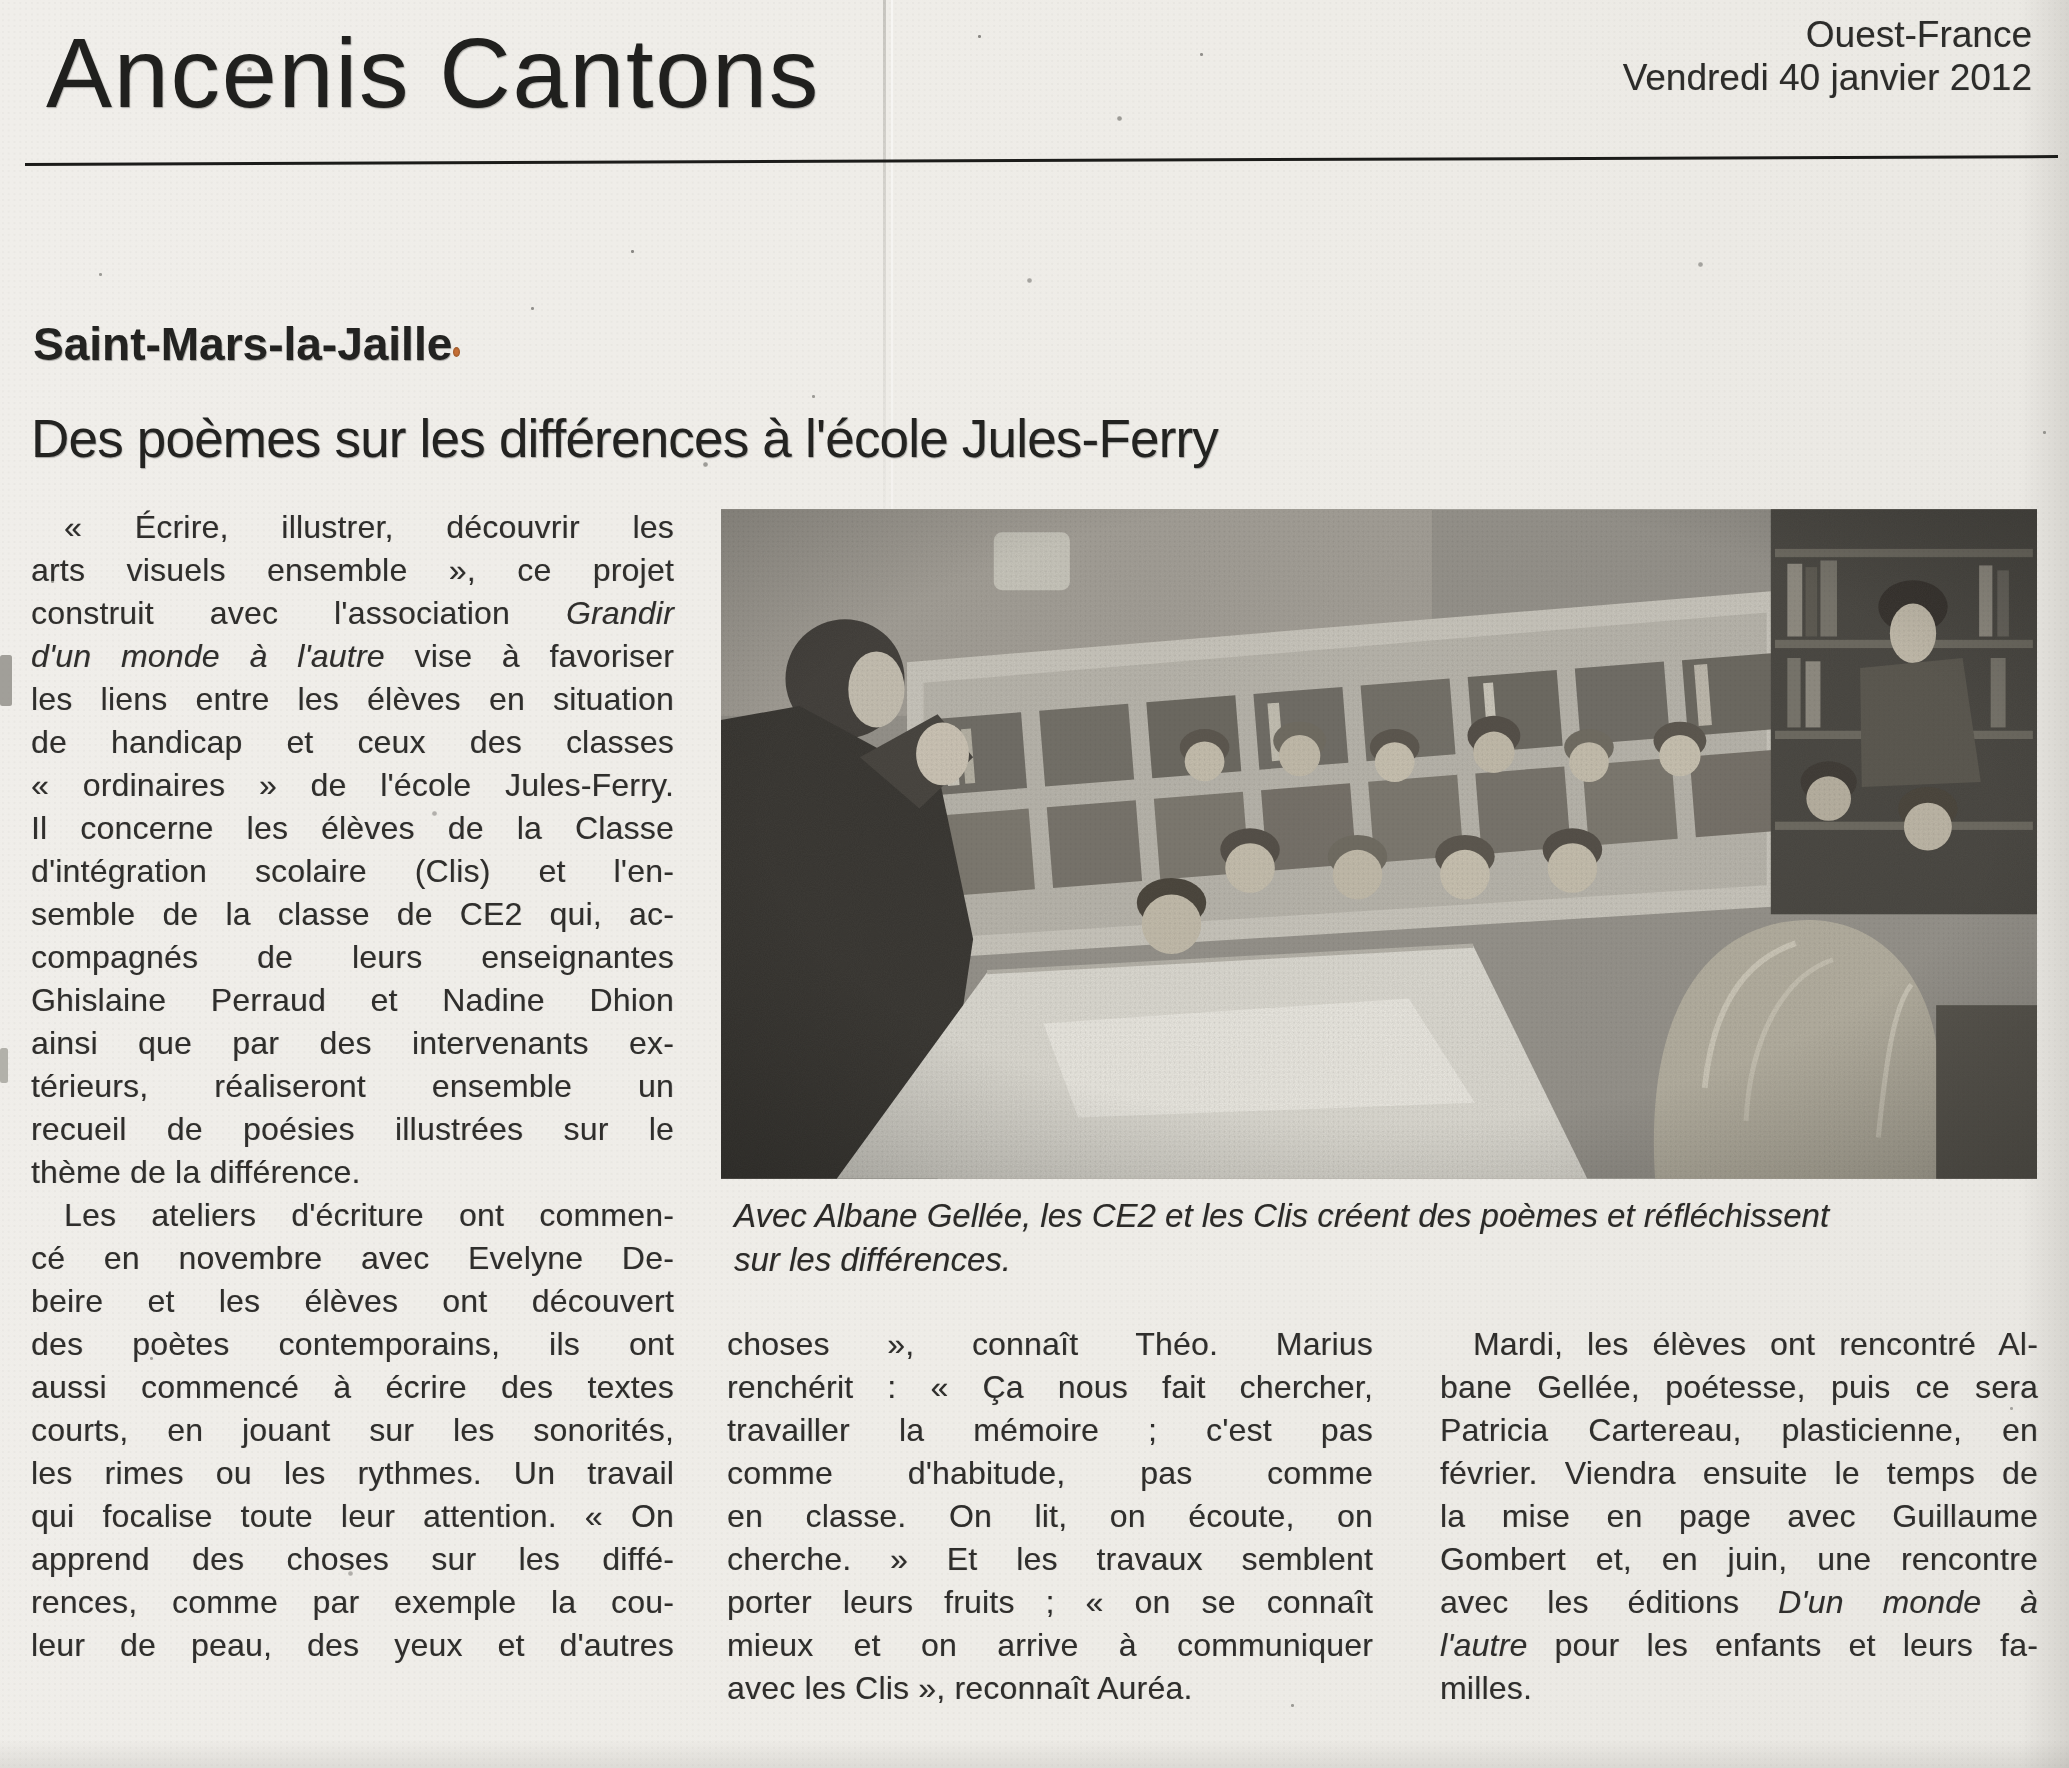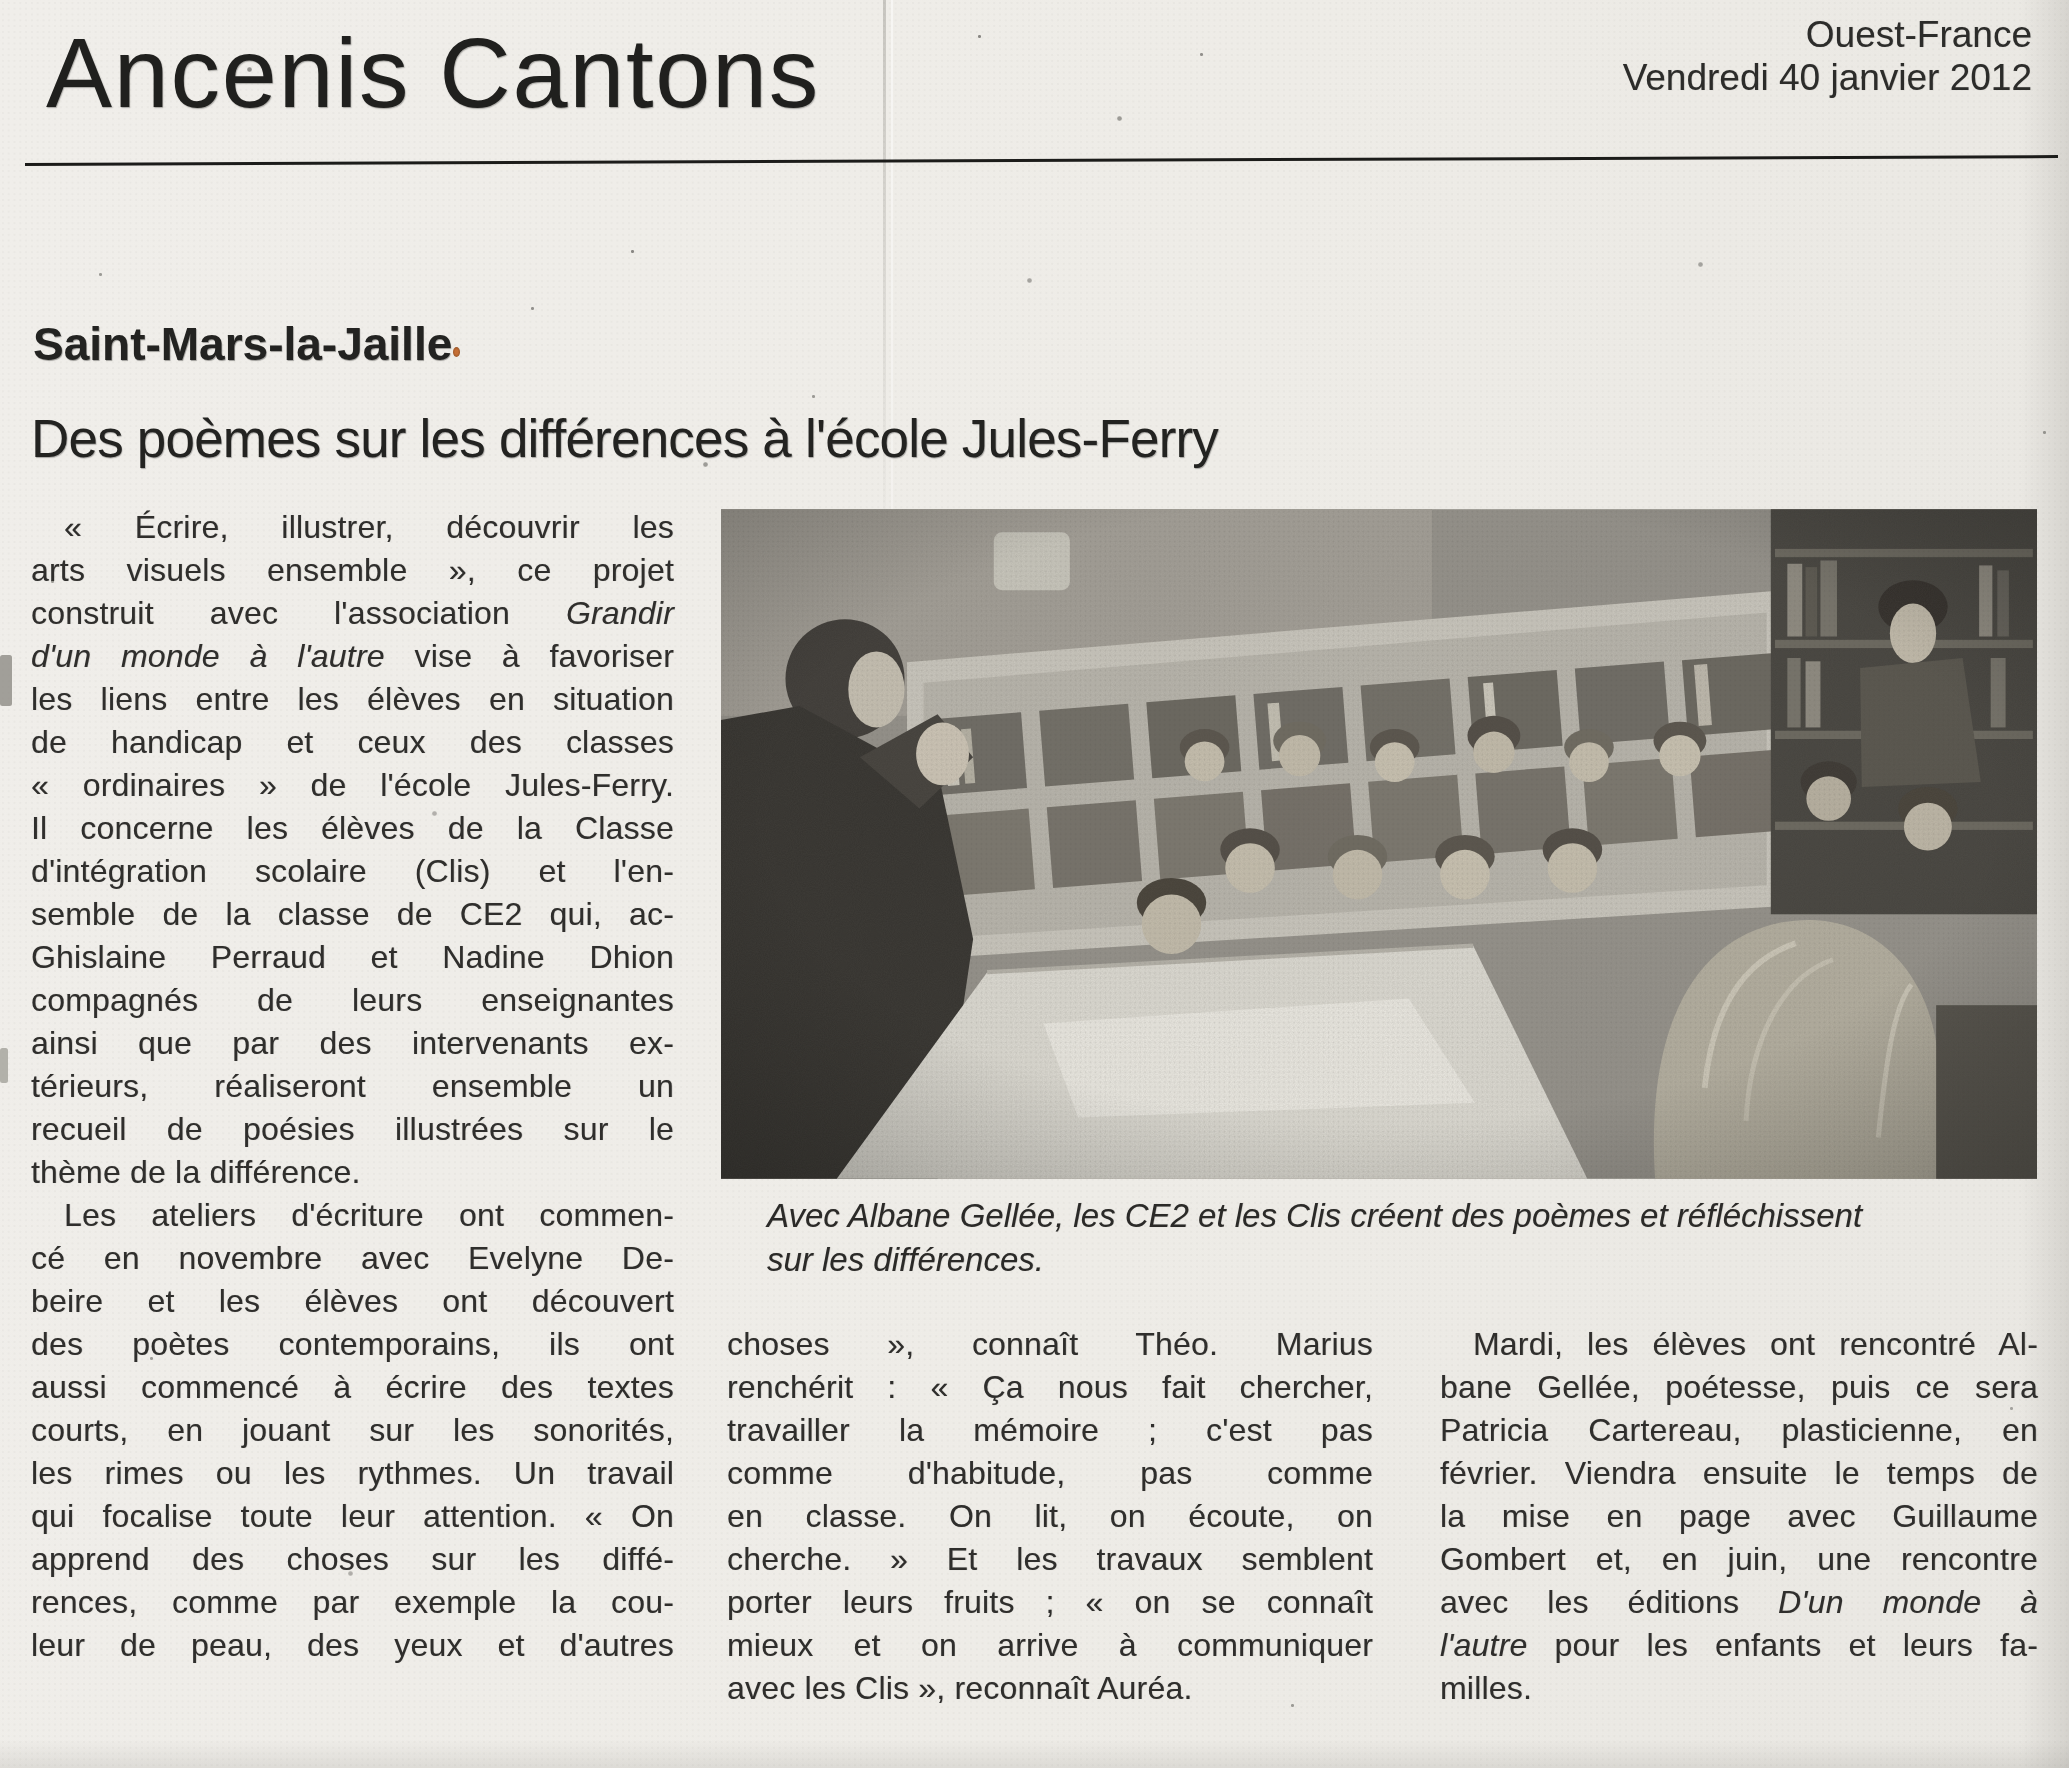--- a/index.html
+++ b/index.html
@@ -47,21 +47,21 @@
   .line.end{text-align-last:left;}
   .line.indent{text-indent:33px;}
   .b{font-weight:400;margin-top:48px;}
   .i{font-style:italic;}
 
   .photo-wrap{position:absolute;left:721px;top:509px;width:1316px;height:670px;}
   .photo-wrap svg{display:block;}
 
   .caption{position:absolute;left:734px;top:1194px;width:1299px;
     font-size:33px;line-height:44px;color:#2b2a28;text-shadow:0.4px 0.4px 0.7px rgba(43,42,40,.3);}
-  .caption .line{text-align-last:left;margin-left:33px;}
+  .caption .line{text-align-last:left;}
 
   .specks{position:absolute;left:0;top:0;width:2.5px;height:2.5px;border-radius:50%;
     background:rgba(35,34,31,.0);
     box-shadow:
       248px 68px 0 0.8px rgba(35,34,31,.45),
       978px 35px 0 0 rgba(35,34,31,.5),
       1118px 117px 0 0.8px rgba(35,34,31,.4),
       1861px 76px 0 0 rgba(35,34,31,.5),
       1200px 53px 0 0 rgba(35,34,31,.45),
       1699px 263px 0 0.8px rgba(35,34,31,.35),
@@ -115,22 +115,22 @@
       <div class="line indent"><span class="b">« Écrire, illustrer, découvrir les</span></div>
       <div class="line"><span class="b">arts visuels ensemble »,</span><span> ce projet</span></div>
       <div class="line"><span>construit avec l'association </span><span class="i">Grandir</span></div>
       <div class="line"><span class="i">d'un monde à l'autre</span><span> vise à favoriser</span></div>
       <div class="line"><span>les liens entre les élèves en situation</span></div>
       <div class="line"><span>de handicap et ceux des classes</span></div>
       <div class="line"><span>« ordinaires » de l'école Jules-Ferry.</span></div>
       <div class="line"><span>Il concerne les élèves de la Classe</span></div>
       <div class="line"><span>d'intégration scolaire (Clis) et l'en-</span></div>
       <div class="line"><span>semble de la classe de CE2 qui, ac-</span></div>
+      <div class="line"><span>compagnés de leurs enseignantes</span></div>
       <div class="line"><span>Ghislaine Perraud et Nadine Dhion</span></div>
-      <div class="line"><span>compagnés de leurs enseignantes</span></div>
       <div class="line"><span>ainsi que par des intervenants ex-</span></div>
       <div class="line"><span>térieurs, réaliseront ensemble un</span></div>
       <div class="line"><span>recueil de poésies illustrées sur le</span></div>
       <div class="line end"><span>thème de la différence.</span></div>
       <div class="line indent"><span>Les ateliers d'écriture ont commen-</span></div>
       <div class="line"><span>cé en novembre avec Evelyne De-</span></div>
       <div class="line"><span>beire et les élèves ont découvert</span></div>
       <div class="line"><span>des poètes contemporains, ils ont</span></div>
       <div class="line"><span>aussi commencé à écrire des textes</span></div>
       <div class="line"><span>courts, en jouant sur les sonorités,</span></div>

